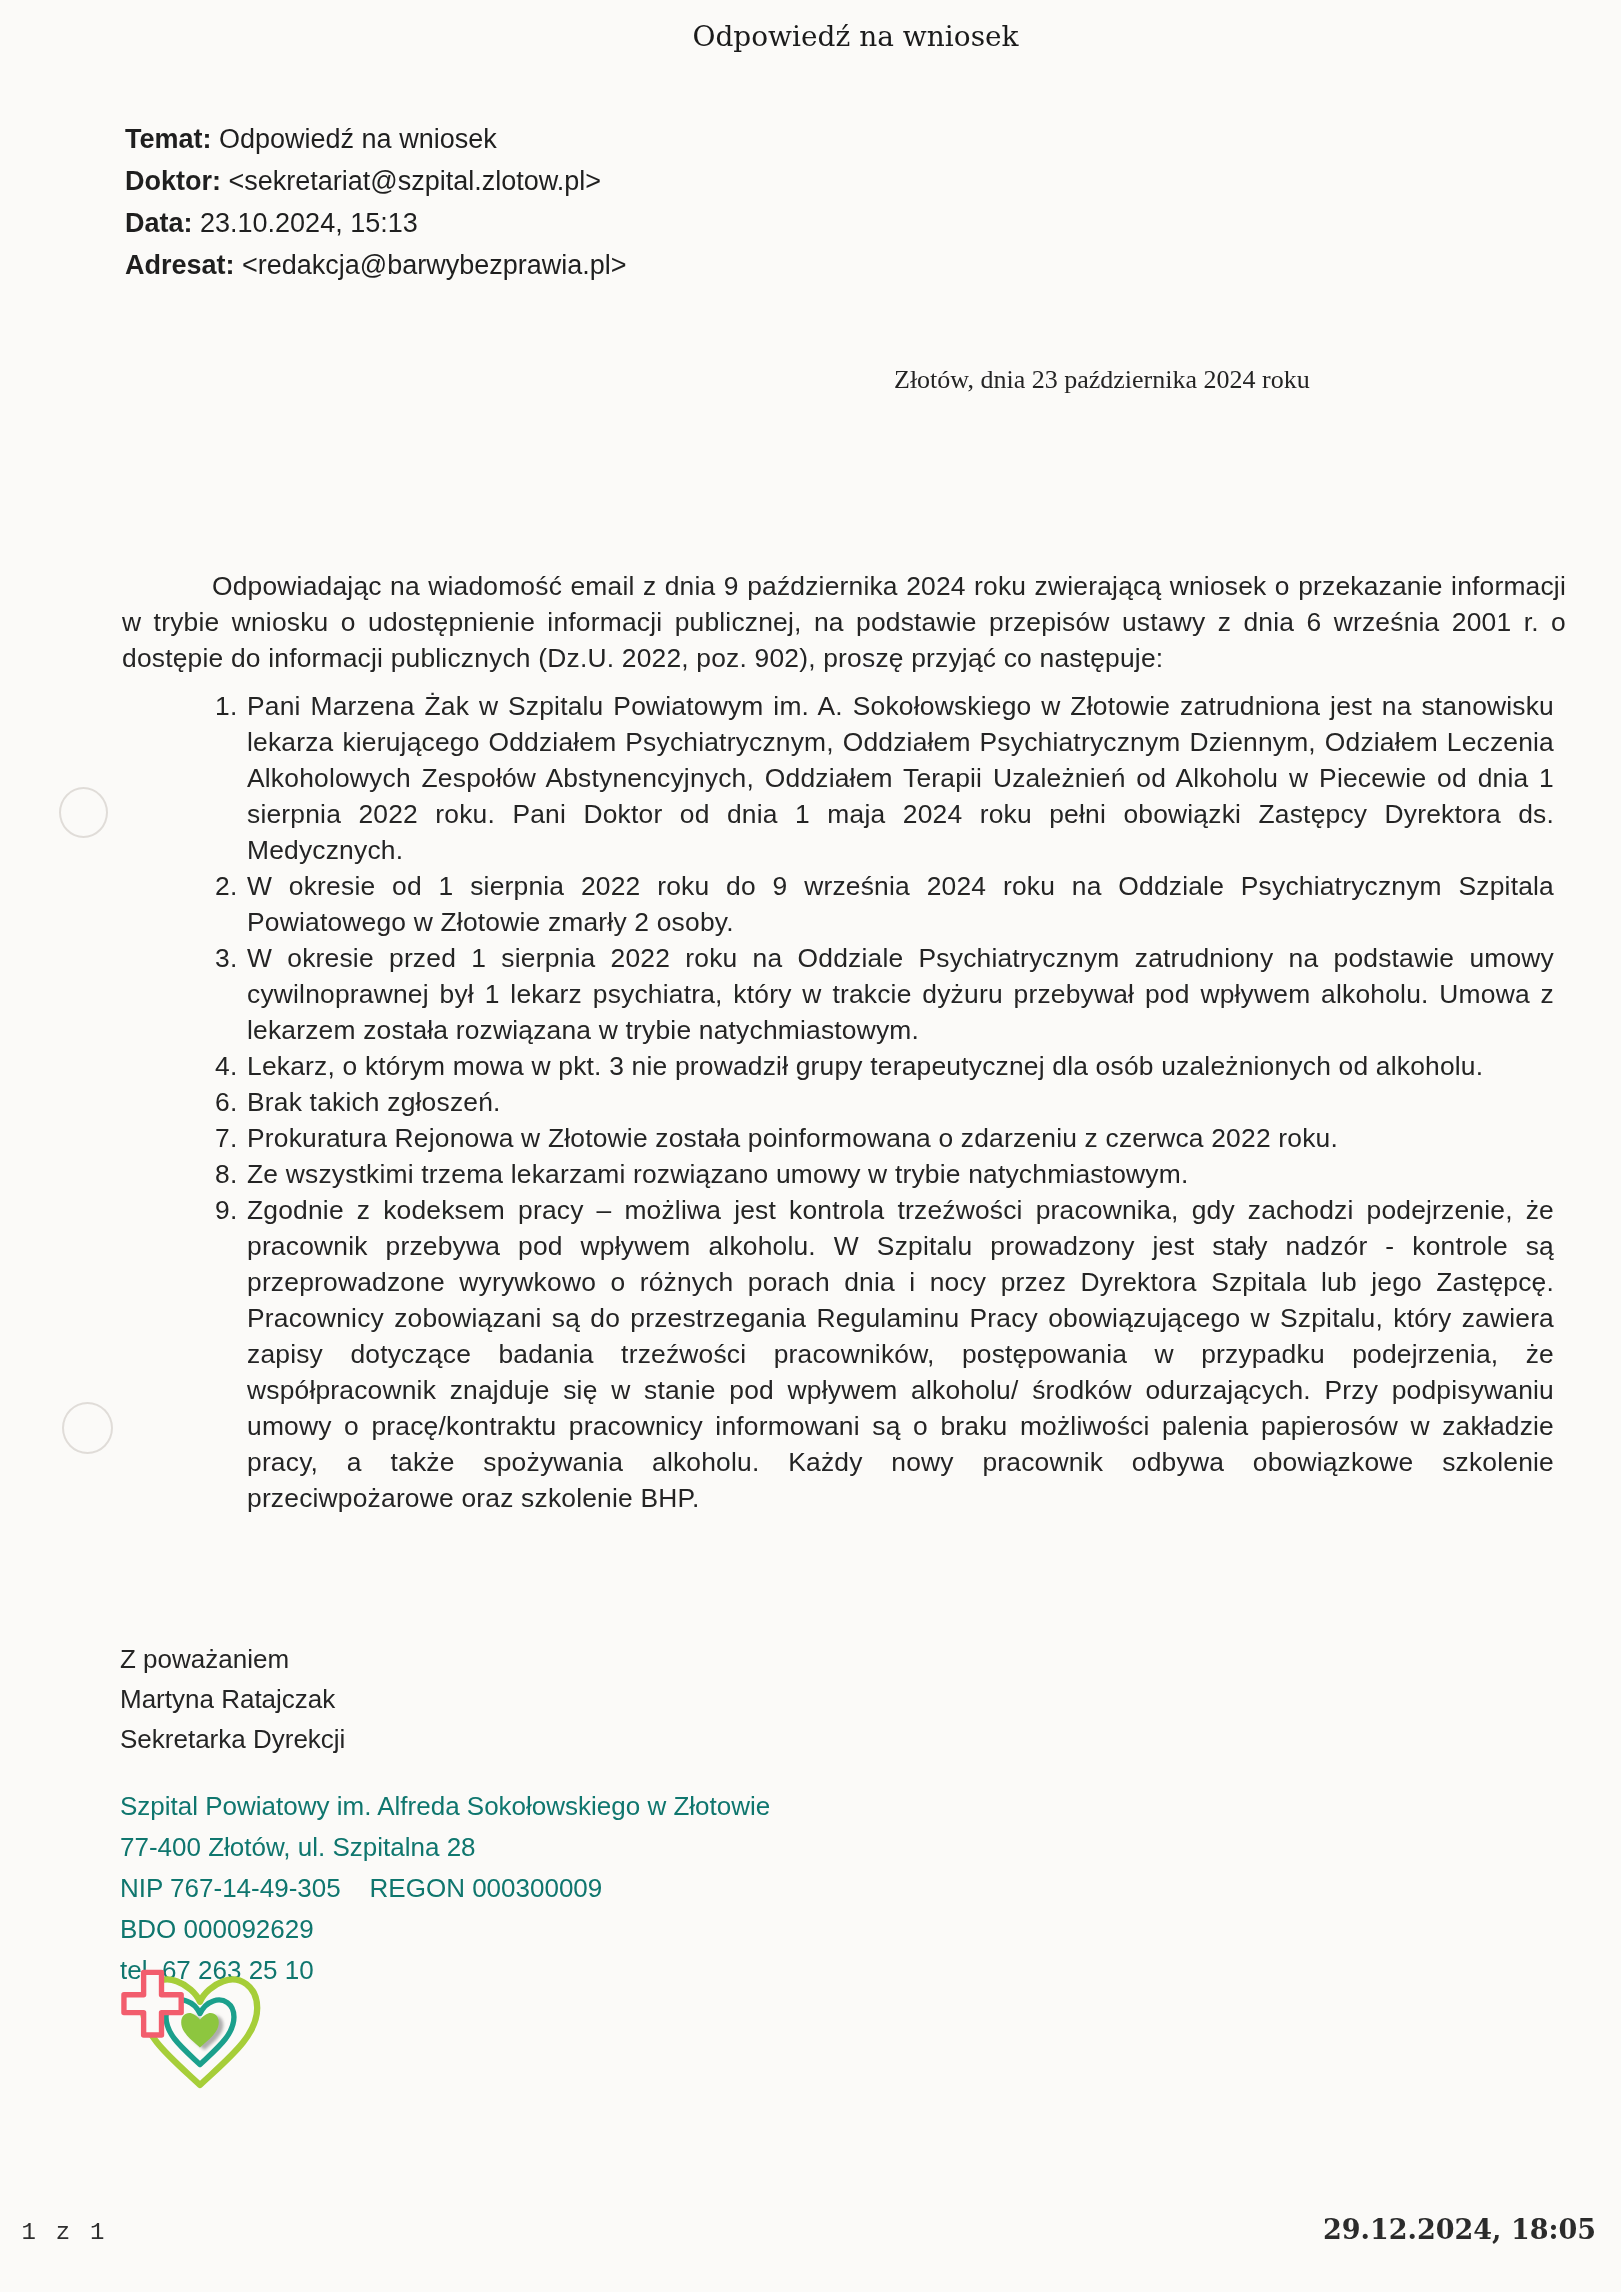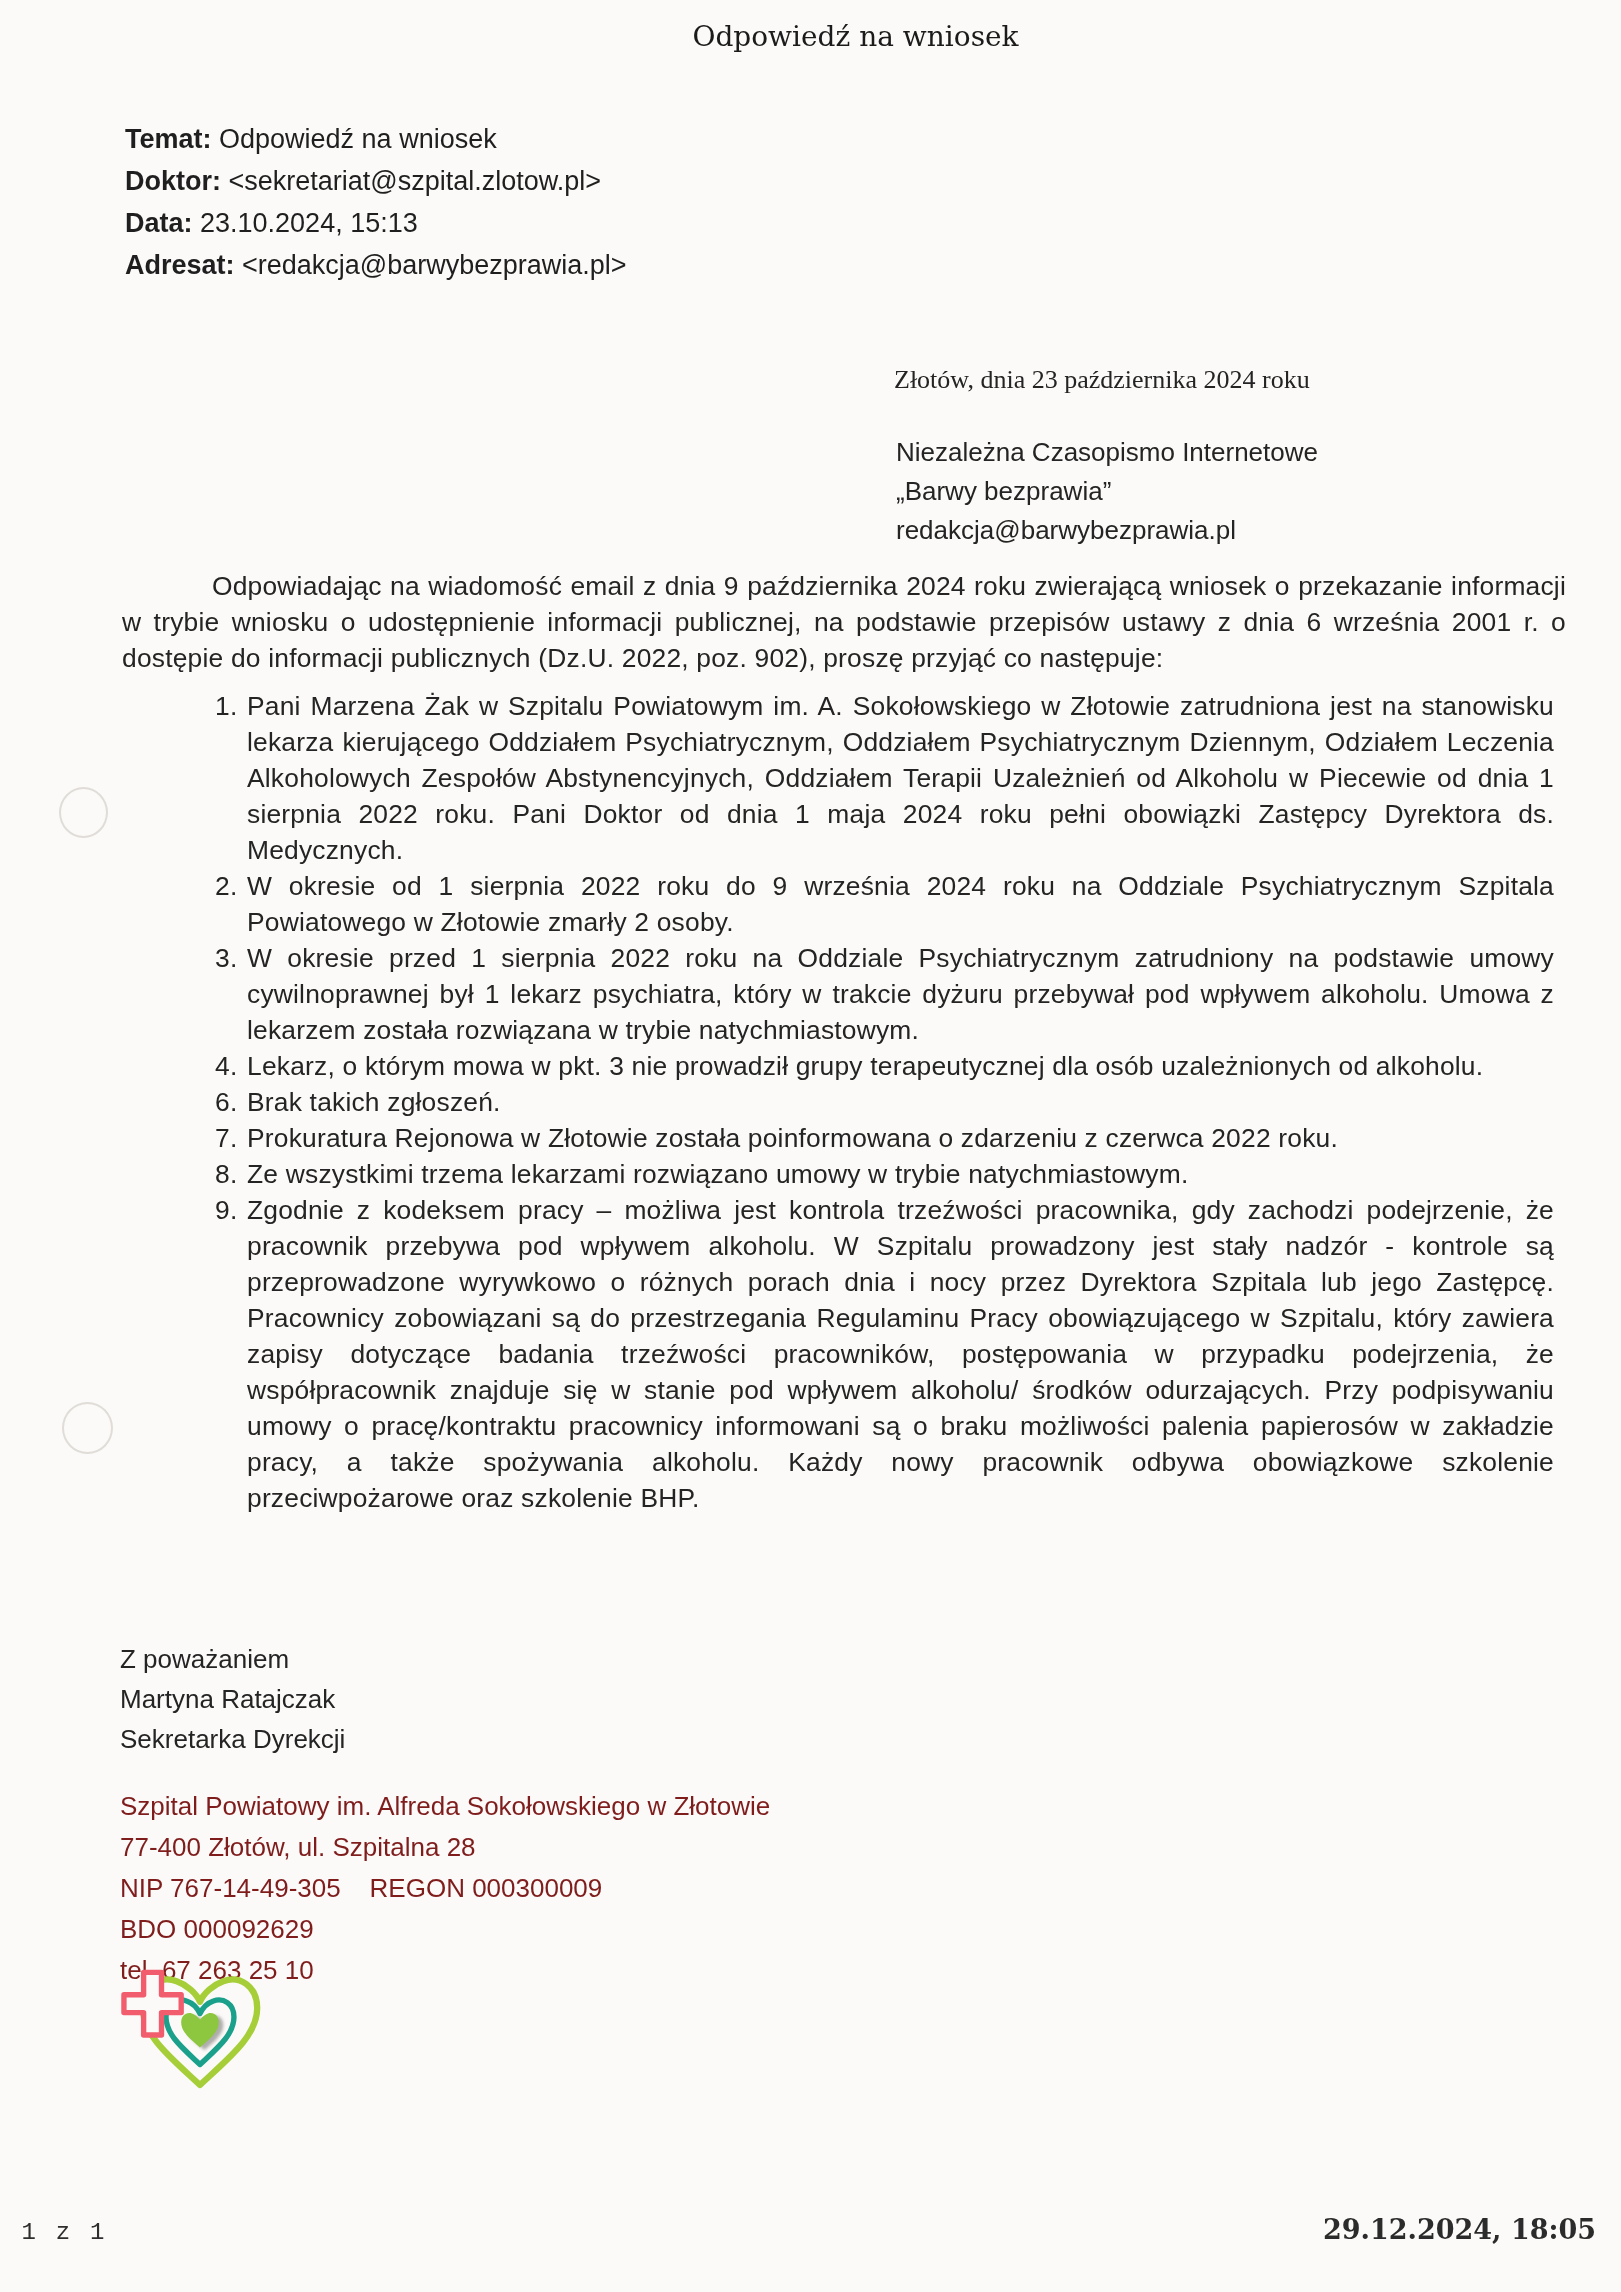--- a/index.html
+++ b/index.html
@@ -46,21 +46,21 @@
   ol.answers{margin:12px;padding:0 0 0 113px;list-style:none;}
   ol.answers li{margin:0;text-align:justify;}
   .num{display:inline-block;width:32px;margin-left:-32px;}
 
   .closing{
     position:absolute;left:120px;top:1639px;
     font-size:26px;line-height:40px;color:#242424;
   }
   .org{
     position:absolute;left:120px;top:1786px;
-    font-size:26px;line-height:41px;color:#7f1d1d;
+    font-size:26px;line-height:41px;color:#0f766e;
     white-space:pre-wrap;
   }
 
   .logo{position:absolute;left:115px;top:1956px;width:161px;height:140px;}
   .small-heart{filter:drop-shadow(5px 3px 2px rgba(110,110,110,0.55));}
 
   .punch{
     position:absolute;border-radius:50%;
     border:2.7px solid rgba(190,184,178,0.45);
     background:transparent;
@@ -88,25 +88,20 @@
 
   <div class="email-headers" id="emailHeaders">
       <div class="hrow"><span class="hlabel">Temat:</span><span class="hvalue"> Odpowiedź na wniosek</span></div>
       <div class="hrow"><span class="hlabel">Doktor:</span><span class="hvalue"> &lt;sekretariat@szpital.zlotow.pl&gt;</span></div>
       <div class="hrow"><span class="hlabel">Data:</span><span class="hvalue"> 23.10.2024, 15:13</span></div>
       <div class="hrow"><span class="hlabel">Adresat:</span><span class="hvalue"> &lt;redakcja@barwybezprawia.pl&gt;</span></div>
     </div>
 
   <div class="dateline">Złotów, dnia 23 października 2024 roku</div>
 
-  <div class="recipient" id="recipientBlock">
-      <div class="rline">Niezależna Czasopismo Internetowe</div>
-      <div class="rline">„Barwy bezprawia”</div>
-      <div class="rline">redakcja@barwybezprawia.pl</div>
-    </div>
 
   <div class="body-text">
     <p class="intro">Odpowiadając na wiadomość email z dnia 9 października 2024 roku zwierającą wniosek o przekazanie informacji w trybie wniosku o udostępnienie informacji publicznej, na podstawie przepisów ustawy z dnia 6 września 2001 r. o dostępie do informacji publicznych (Dz.U. 2022, poz. 902), proszę przyjąć co następuje:</p>
     <ol class="answers" id="answersList">
         <li><span class="num">1.</span><span class="atext">Pani Marzena Żak w Szpitalu Powiatowym im. A. Sokołowskiego w Złotowie zatrudniona jest na stanowisku lekarza kierującego Oddziałem Psychiatrycznym, Oddziałem Psychiatrycznym Dziennym, Odziałem Leczenia Alkoholowych Zespołów Abstynencyjnych, Oddziałem Terapii Uzależnień od Alkoholu w Piecewie od dnia 1 sierpnia 2022 roku. Pani Doktor od dnia 1 maja 2024 roku pełni obowiązki Zastępcy Dyrektora ds. Medycznych.</span></li>
         <li><span class="num">2.</span><span class="atext">W okresie od 1 sierpnia 2022 roku do 9 września 2024 roku na Oddziale Psychiatrycznym Szpitala Powiatowego w Złotowie zmarły 2 osoby.</span></li>
         <li><span class="num">3.</span><span class="atext">W okresie przed 1 sierpnia 2022 roku na Oddziale Psychiatrycznym zatrudniony na podstawie umowy cywilnoprawnej był 1 lekarz psychiatra, który w trakcie dyżuru przebywał pod wpływem alkoholu. Umowa z lekarzem została rozwiązana w trybie natychmiastowym.</span></li>
         <li><span class="num">4.</span><span class="atext">Lekarz, o którym mowa w pkt. 3 nie prowadził grupy terapeutycznej dla osób uzależnionych od alkoholu.</span></li>
         <li><span class="num">6.</span><span class="atext">Brak takich zgłoszeń.</span></li>
         <li><span class="num">7.</span><span class="atext">Prokuratura Rejonowa w Złotowie została poinformowana o zdarzeniu z czerwca 2022 roku.</span></li>

